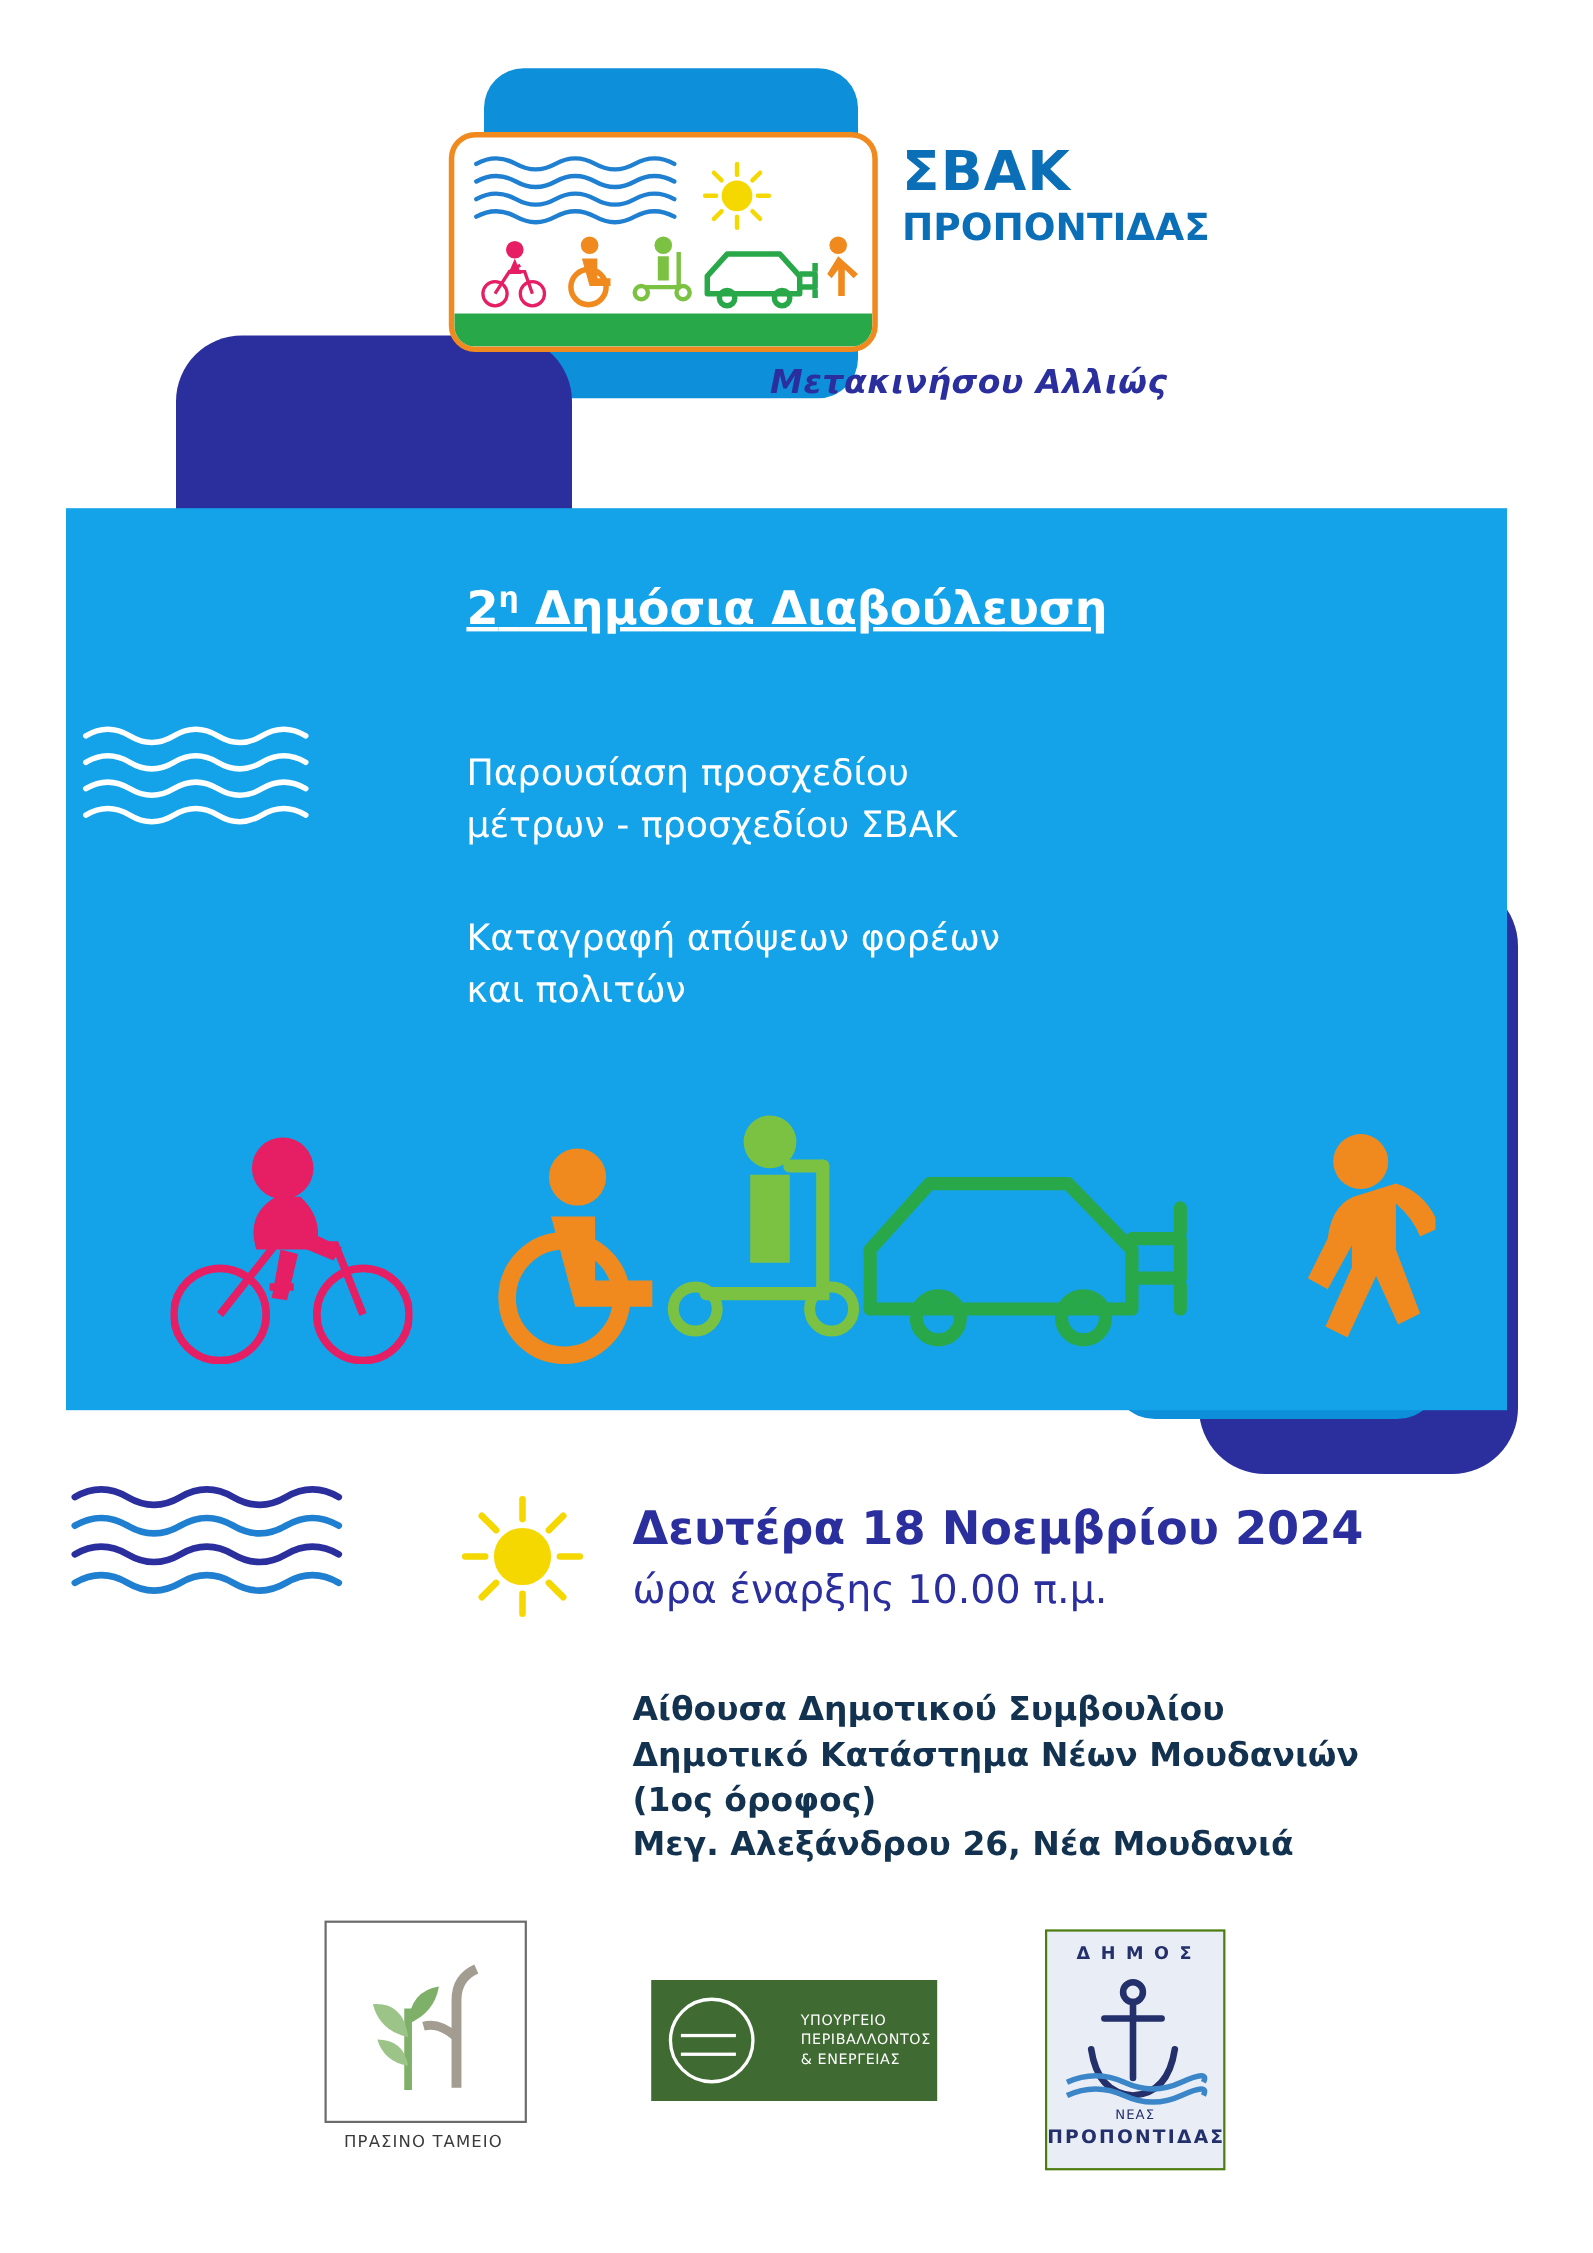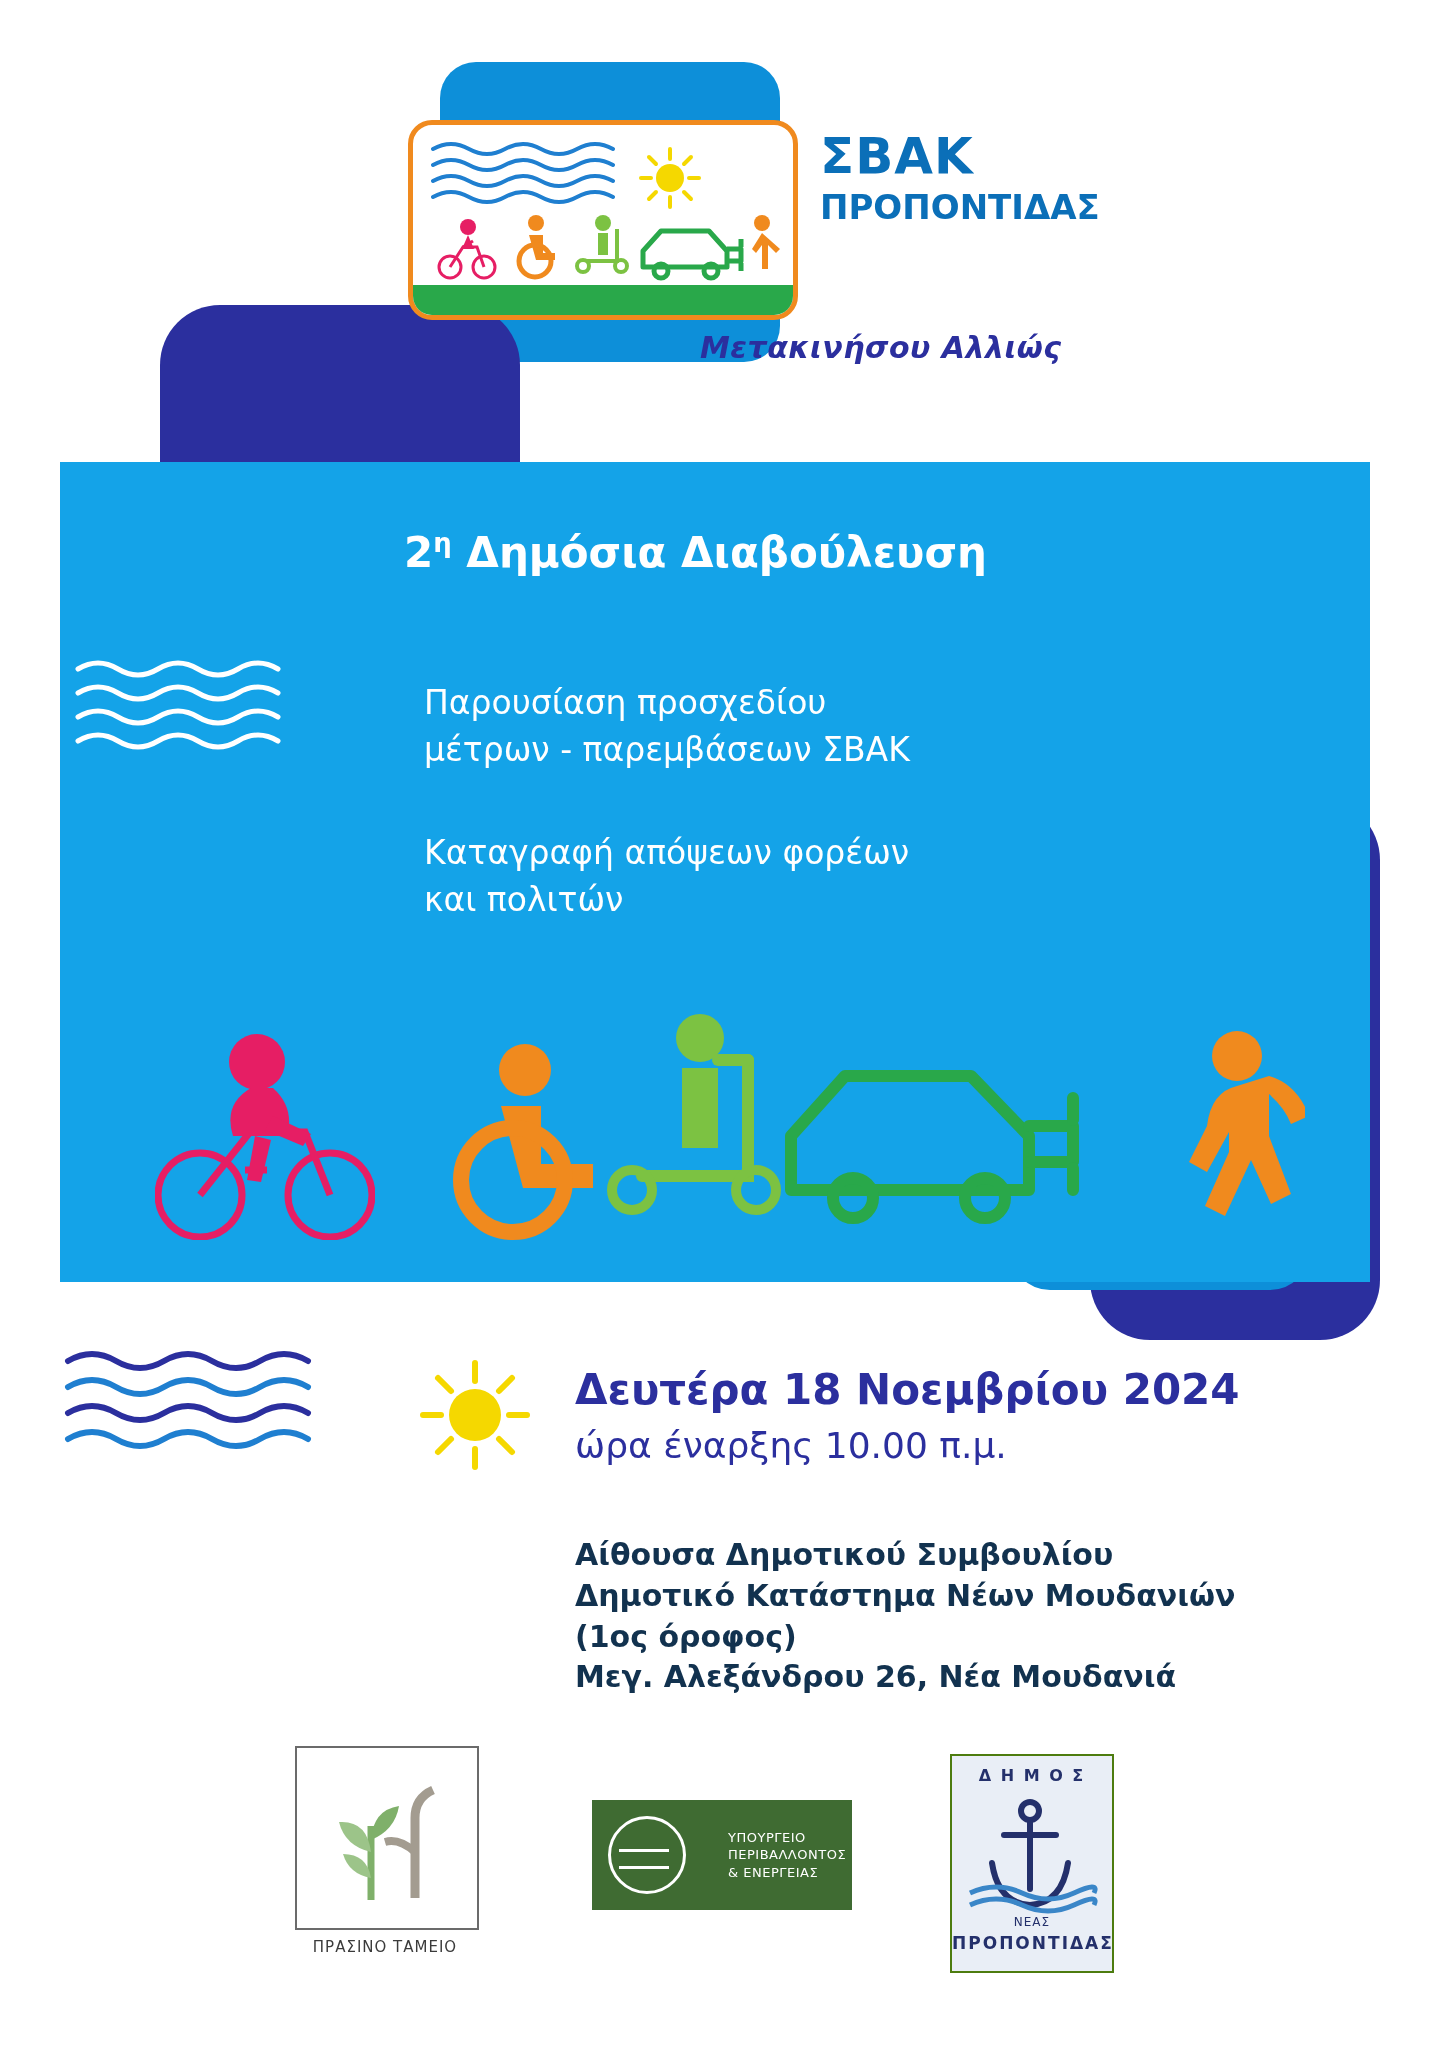--- a/index.html
+++ b/index.html
@@ -123,25 +123,26 @@
     font-size: 30px;
     font-style: italic;
     font-weight: 600;
     color: #2b2f9e;
     letter-spacing: 0.5px;
   }
 
   
   .headline {
     position: absolute;
-    left: 404px;
+    left: 424px;
     top: 528px;
     font-size: 42px;
     font-weight: bold;
     color: #ffffff;
+    text-decoration: underline;
   }
   .headline sup { font-size: 26px; }
 
   .para {
     position: absolute;
     left: 424px;
     color: #ffffff;
     font-size: 33px;
     line-height: 1.42;
   }
@@ -353,21 +354,21 @@
     <g fill="none" stroke="#ffffff" stroke-width="5" stroke-linecap="round">
       <path d="M8 14 q20 -12 40 0 t40 0 t40 0 t40 0 t40 0"></path>
       <path d="M8 38 q20 -12 40 0 t40 0 t40 0 t40 0 t40 0"></path>
       <path d="M8 62 q20 -12 40 0 t40 0 t40 0 t40 0 t40 0"></path>
       <path d="M8 86 q20 -12 40 0 t40 0 t40 0 t40 0 t40 0"></path>
     </g>
   </svg>
 
   <div class="para para-1">
     <div>Παρουσίαση προσχεδίου</div>
-    <div>μέτρων - παρεμβάσεων ΣΒΑΚ</div>
+    <div>μέτρων - προσχεδίου ΣΒΑΚ</div>
   </div>
   <div class="para para-2">
     <div>Καταγραφή απόψεων φορέων</div>
     <div>και πολιτών</div>
   </div>
 
   <svg width="220" height="220" style="position:absolute;left:155px;top:1020px">
     <g fill="none" stroke="#e61e64" stroke-width="7">
       <circle cx="45" cy="175" r="42"></circle>
       <circle cx="175" cy="175" r="42"></circle>

